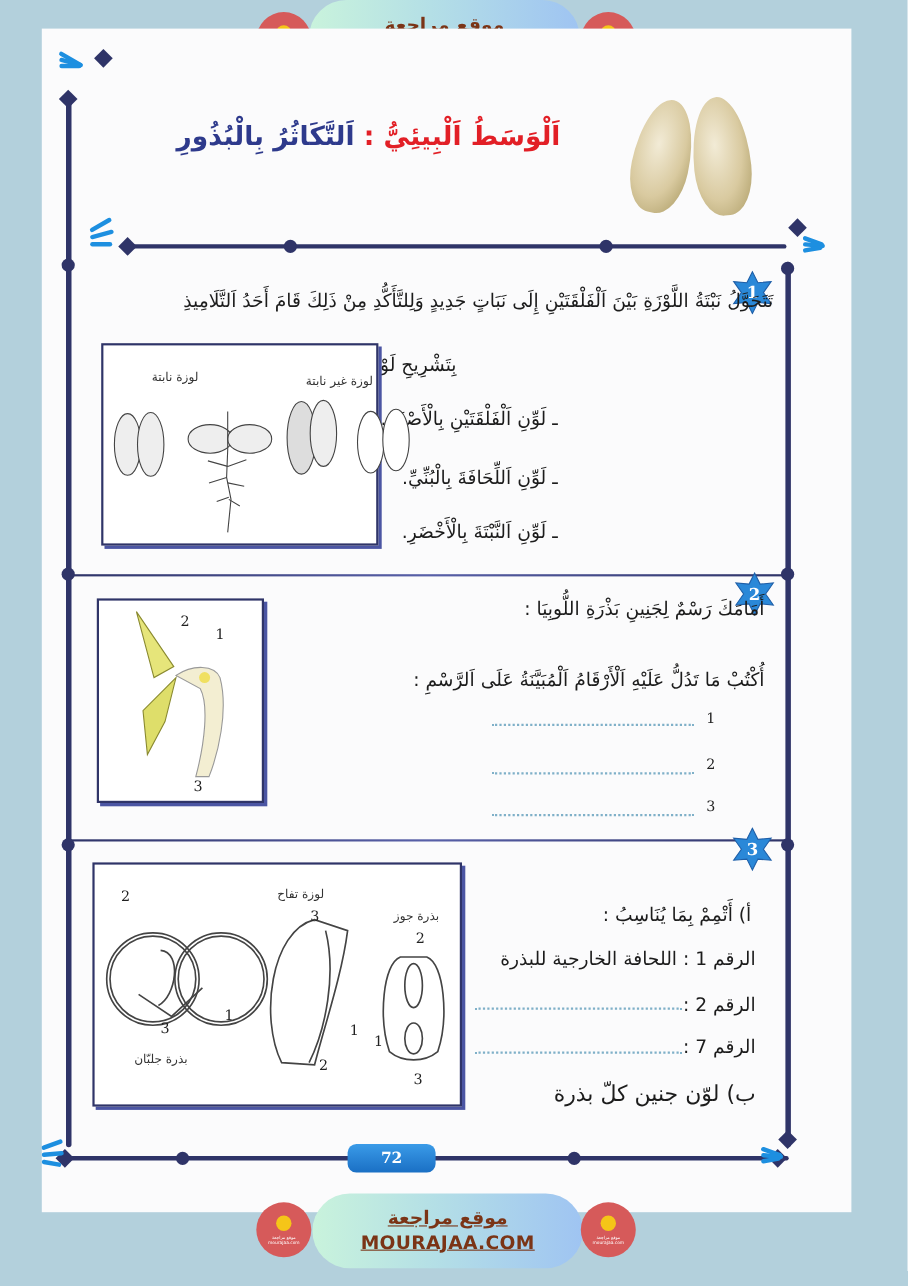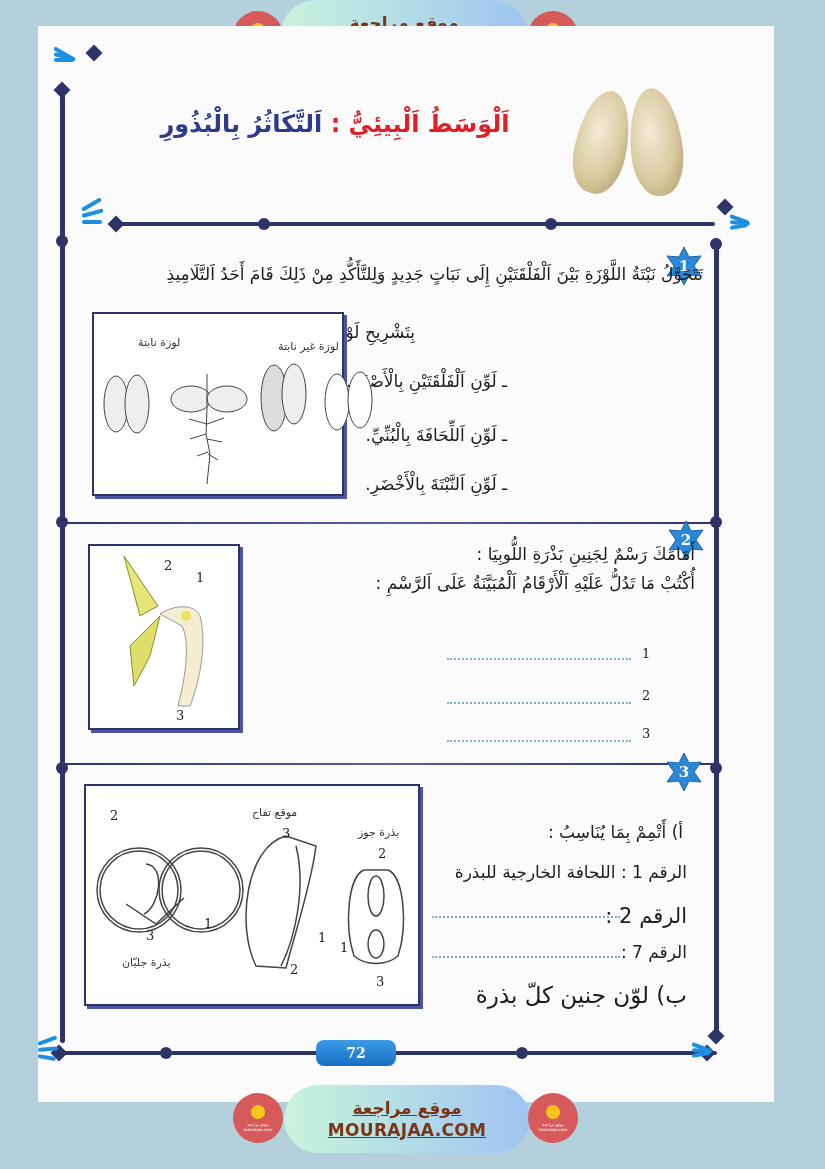--- a/index.html
+++ b/index.html
@@ -199,21 +199,21 @@
   </svg>
 </div>
 
 <div class="star" style="left:666px; top:520px;">
   <svg width="40" height="40" viewBox="0 0 40 40">
     <polygon points="20,1 25,11 37,10 30,20 37,30 25,29 20,39 15,29 3,30 10,20 3,10 15,11" fill="#2a88d8" stroke="#1f5fa8" stroke-width="1"></polygon>
   </svg>
   <div class="num">2</div>
 </div>
 <div class="rtl line" style="right:130px; top:544px; font-size:17px;">أَمَامَكَ رَسْمٌ لِجَنِينِ بَذْرَةِ اللُّوبِيَا :</div>
-<div class="rtl line" style="right:130px; top:573px; font-size:17px;">أُكْتُبْ مَا تَدُلُّ عَلَيْهِ اَلْأَرْقَامُ اَلْمُبَيَّنَةُ عَلَى اَلرَّسْمِ :</div>
+<div class="rtl line" style="right:130px; top:609px; font-size:17px;">أُكْتُبْ مَا تَدُلُّ عَلَيْهِ اَلْأَرْقَامُ اَلْمُبَيَّنَةُ عَلَى اَلرَّسْمِ :</div>
 
 <div class="numlbl" style="left:642px; top:646px;">1</div>
 <div class="dotline" style="left:447px; top:658px; width:184px;"></div>
 <div class="numlbl" style="left:642px; top:688px;">2</div>
 <div class="dotline" style="left:447px; top:702px; width:184px;"></div>
 <div class="numlbl" style="left:642px; top:726px;">3</div>
 <div class="dotline" style="left:447px; top:740px; width:184px;"></div>
 
 <div class="figbox" style="left:88px; top:544px; width:152px; height:186px;">
   <svg width="148" height="182" style="position:absolute; left:0; top:0;">
@@ -231,43 +231,43 @@
   <svg width="40" height="40" viewBox="0 0 40 40">
     <polygon points="20,1 25,11 37,10 30,20 37,30 25,29 20,39 15,29 3,30 10,20 3,10 15,11" fill="#2a88d8" stroke="#1f5fa8" stroke-width="1"></polygon>
   </svg>
   <div class="num">3</div>
 </div>
 <div class="rtl line" style="right:142px; top:822px; font-size:17px;">أ) أَتْمِمْ بِمَا يُنَاسِبُ :</div>
 <div class="rtl line" style="right:138px; top:862px; font-size:17px;">
   <span>الرقم 1 :</span>
   <span>اللحافة الخارجية للبذرة</span>
 </div>
-<div class="rtl line" style="right:138px; top:904px; font-size:21px;">الرقم 2 :</div>
+<div class="rtl line" style="right:138px; top:904px; font-size:17px;">الرقم 2 :</div>
 <div class="dotline" style="left:432px; top:916px; width:188px;"></div>
 <div class="rtl line" style="right:138px; top:942px; font-size:17px;">الرقم 7 :</div>
 <div class="dotline" style="left:432px; top:956px; width:188px;"></div>
-<div class="rtl line" style="right:138px; top:982px; font-size:23px;">ب) لوّن جنين كلّ بذرة</div>
+<div class="rtl line" style="right:138px; top:982px; font-size:20px;">ب) لوّن جنين كلّ بذرة</div>
 
 <div class="figbox" style="left:84px; top:784px; width:336px; height:222px;">
   <svg width="332" height="218" style="position:absolute; left:0; top:0;">
     <g fill="none" stroke="#444" stroke-width="1.5">
       <circle cx="53" cy="104" r="42"></circle>
         <circle cx="53" cy="104" r="39"></circle>
       <circle cx="115" cy="104" r="42"></circle>
         <circle cx="115" cy="104" r="39"></circle>
       <path d="M60,78 C80,80 74,120 58,128"></path>
       <path d="M40,118 L70,138 L98,112"></path>
       <path d="M200,50 C160,60 150,140 170,180 L200,182 C208,150 225,100 230,60 Z"></path>
       <path d="M210,60 C220,100 210,150 195,180"></path>
       <path d="M278,84 C262,90 258,140 268,170 C280,180 300,180 312,170 C322,140 318,90 302,84 Z"></path>
       <ellipse cx="290" cy="110" rx="8" ry="20"></ellipse>
       <ellipse cx="290" cy="158" rx="8" ry="14"></ellipse>
     </g>
   </svg>
-  <div class="figlabel" style="left:166px; top:20px;">موقع تفاح</div>
+  <div class="figlabel" style="left:166px; top:20px;">لوزة تفاح</div>
   <div class="figlabel" style="left:272px; top:40px;">بذرة جوز</div>
   <div class="figlabel" style="left:36px; top:170px;">بذرة جلبّان</div>
   <div class="numlbl" style="left:24px; top:22px;">2</div>
   <div class="numlbl" style="left:60px; top:142px;">3</div>
   <div class="numlbl" style="left:118px; top:130px;">1</div>
   <div class="numlbl" style="left:196px; top:40px;">3</div>
   <div class="numlbl" style="left:232px; top:144px;">1</div>
   <div class="numlbl" style="left:204px; top:176px;">2</div>
   <div class="numlbl" style="left:292px; top:60px;">2</div>
   <div class="numlbl" style="left:254px; top:154px;">1</div>

